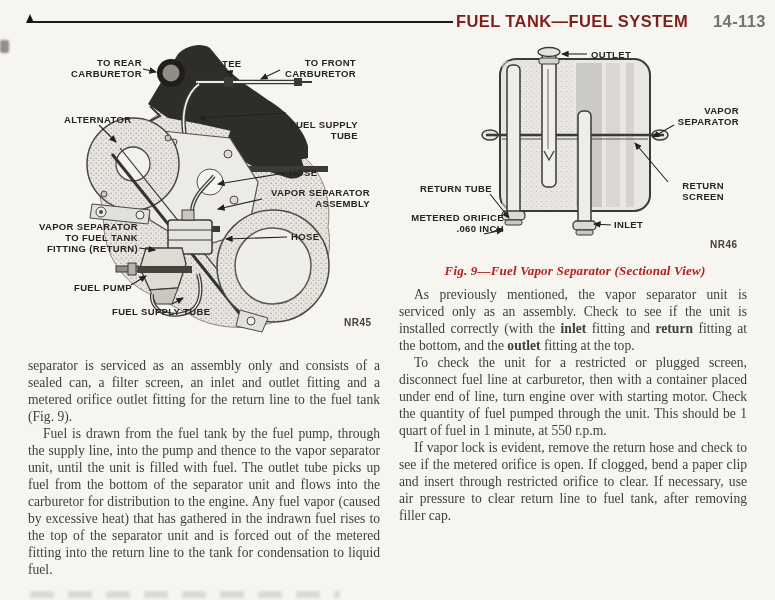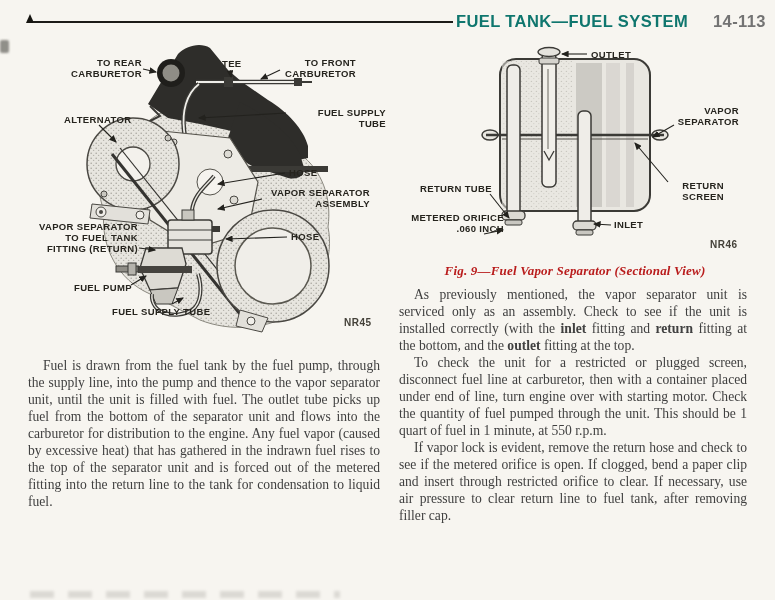--- a/index.html
+++ b/index.html
@@ -6,21 +6,21 @@
   #page{
     position:relative; width:775px; height:600px; overflow:hidden;
     background:#f7f5f0;
     font-family:"Liberation Serif",serif;
   }
   
   .hdr-rule{position:absolute; left:33px; top:21px; width:420px; height:2px; background:#1c1b18;}
   .hdr-tri{position:absolute; left:26px; top:14px; width:0; height:0;
     border-left:4px solid transparent; border-right:4px solid transparent; border-bottom:9px solid #161511;}
   .hdr-title{position:absolute; left:456px; top:12px;
-    font:bold 16.5px/18px "Liberation Sans",sans-serif; letter-spacing:.4px; color:#0f766e; white-space:nowrap;}
+    font:bold 16.5px/18px "Liberation Sans",sans-serif; letter-spacing:.4px; color:#7f1d1d; white-space:nowrap;}
   .hdr-page{position:absolute; left:713px; top:12px;
     font:bold 16.5px/18px "Liberation Sans",sans-serif; letter-spacing:.4px; color:#737373;}
   
   .fig{position:absolute;}
   #fig8{left:0; top:42px; width:390px; height:292px;}
   #fig9{left:390px; top:45px; width:385px; height:215px;}
   .fig svg{position:absolute; left:0; top:0;}
   .lbl{position:absolute; font:600 9.5px/11px "Liberation Sans",sans-serif;
     letter-spacing:.35px; color:#26241e; white-space:pre-line;}
   .tc{text-align:right;} .tl{text-align:left;}
@@ -136,21 +136,21 @@
         <path d="M287,195 L226,197" marker-end="url(#arr)"></path>
         <path d="M131,243 L146,234" marker-end="url(#arr)"></path>
         <path d="M172,262 L183,256" marker-end="url(#arr)"></path>
       </g>
     </svg>
     <div class="lbl tc" style="left:70px; top:15px; width:72px;">TO REAR
 CARBURETOR</div>
     <div class="lbl tl" style="left:222px; top:16px;">TEE</div>
     <div class="lbl tc" style="left:280px; top:15px; width:76px;">TO FRONT
 CARBURETOR</div>
-    <div class="lbl tc" style="left:288px; top:65px; width:70px;margin-left:28px;">FUEL SUPPLY
+    <div class="lbl tc" style="left:288px; top:77px; width:70px;">FUEL SUPPLY
 TUBE</div>
     <div class="lbl tl" style="left:64px; top:72px;">ALTERNATOR</div>
     <div class="lbl tl" style="left:289px; top:125px;">HOSE</div>
     <div class="lbl tc" style="left:264px; top:145px; width:106px;">VAPOR SEPARATOR
 ASSEMBLY</div>
     <div class="lbl tc" style="left:28px; top:179px; width:110px;">VAPOR SEPARATOR
 TO FUEL TANK
 FITTING (RETURN)</div>
     <div class="lbl tl" style="left:291px; top:189px;">HOSE</div>
     <div class="lbl tl" style="left:74px; top:240px;">FUEL PUMP</div>
@@ -212,20 +212,21 @@
     <div class="lbl tc" style="left:270px; top:135px; width:64px;">RETURN
 SCREEN</div>
     <div class="lbl tc" style="left:14px; top:167px; width:100px;">METERED ORIFICE
 .060 INCH</div>
     <div class="lbl tl" style="left:224px; top:174px;">INLET</div>
     <div class="figcode" style="left:320px; top:194px;">NR46</div>
   </div>
   <div class="caption" style="left:400px; top:263px; width:350px;">Fig. 9—Fuel Vapor Separator (Sectional View)</div>
 
   <div class="bodycol" style="left:28px; top:357px; width:352px;">
+    <p class="noindent">separator is serviced as an assembly only and consists of a sealed can, a filter screen, an inlet and outlet fitting and a metered orifice outlet fitting for the return line to the fuel tank (Fig. 9).</p>
     <p>Fuel is drawn from the fuel tank by the fuel pump, through the supply line, into the pump and thence to the vapor separator unit, until the unit is filled with fuel. The outlet tube picks up fuel from the bottom of the separator unit and flows into the carburetor for distribution to the engine. Any fuel vapor (caused by excessive heat) that has gathered in the indrawn fuel rises to the top of the separator unit and is forced out of the metered fitting into the return line to the tank for condensation to liquid fuel.</p>
   </div>
 
   <div class="bodycol" style="left:399px; top:286px; width:348px;">
     <p><span>As previously mentioned, the vapor separator unit is serviced only as an assembly. Check to see if the unit is installed correctly (with the </span><b>inlet</b><span> fitting and </span><b>return</b><span> fitting at the bottom, and the </span><b>outlet</b><span> fitting at the top.</span></p>
     <p>To check the unit for a restricted or plugged screen, disconnect fuel line at carburetor, then with a container placed under end of line, turn engine over with starting motor. Check the quantity of fuel pumped through the unit. This should be 1 quart of fuel in 1 minute, at 550 r.p.m.</p>
     <p>If vapor lock is evident, remove the return hose and check to see if the metered orifice is open. If clogged, bend a paper clip and insert through restricted orifice to clear. If necessary, use air pressure to clear return line to fuel tank, after removing filler cap.</p>
   </div>
 
   <div class="ghost"></div>

